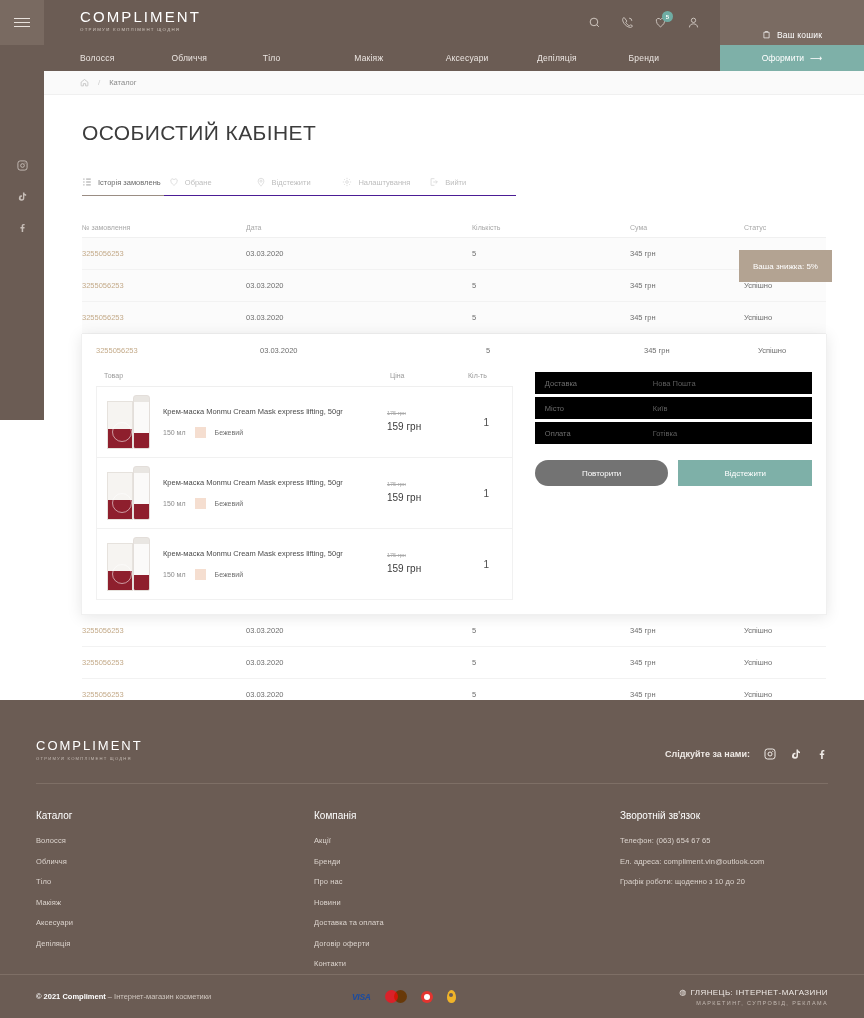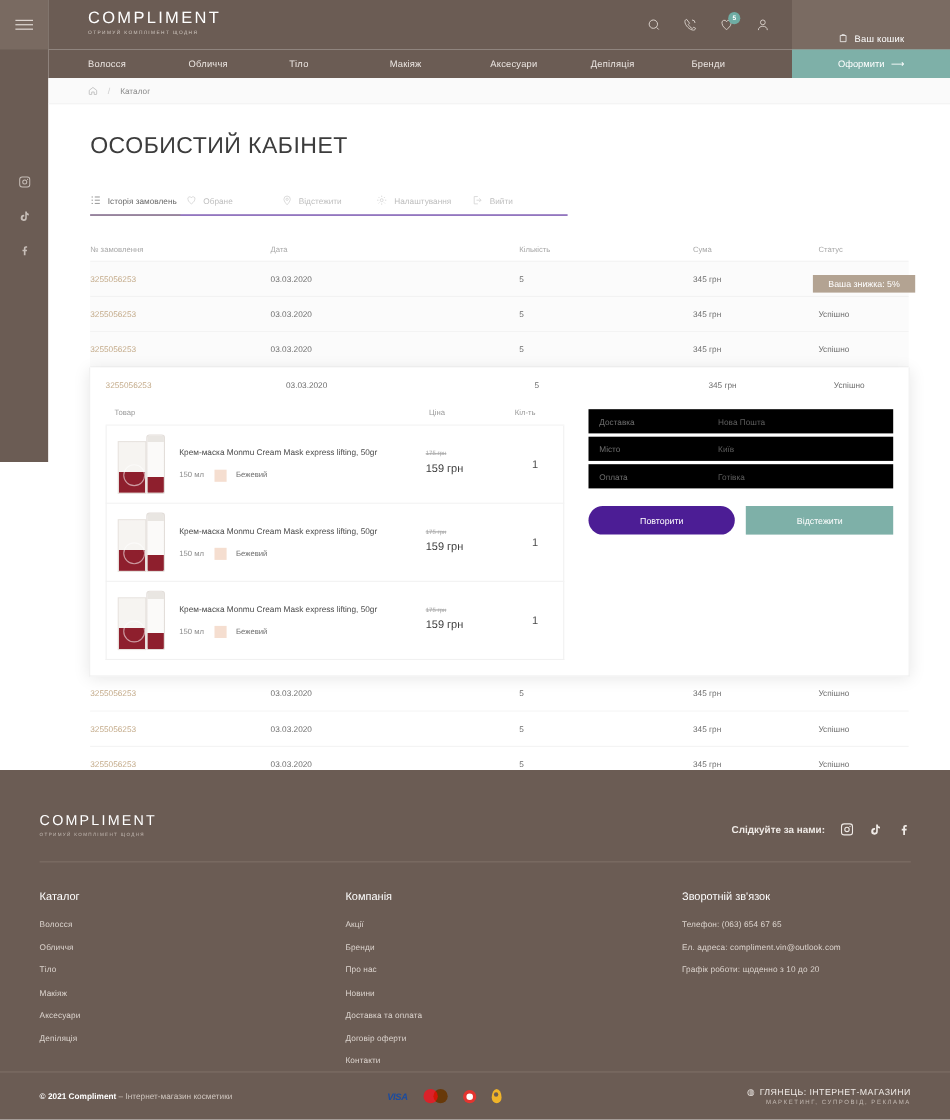--- a/index.html
+++ b/index.html
@@ -107,21 +107,21 @@
   }
   .tab.active { color:#6a6a6a; }
   .tab.active::after {
     content:""; position:absolute; left:0; bottom:-1px; width:82px; height:1.5px;
     background:#9a8d84;
   }
   .tab .ico { opacity:.75; }
   .tab.active .ico { opacity:1; }
 
   .discount {
-    position:absolute; right:32px; top:155px; width:93px; height:16px;
+    position:absolute; right:32px; top:155px; width:93px; height:32px;
     background:#b3a392; color:#fff; font-size:8px;
     display:flex; align-items:center; justify-content:center; cursor:pointer;
   }
 
   
   .orders { margin:22px 38px 0 38px; }
   .thead, .orow {
     display:grid; grid-template-columns: 164px 226px 158px 114px 1fr;
     align-items:center;
   }
@@ -196,21 +196,21 @@
     display:grid; grid-template-columns: 108px 1fr; height:22px;
     align-items:center; font-size:7.5px; color:#5e5e5e;
     background:#000000; padding:0 10px; margin-bottom:3px;
   }
   .irow .k { color:#6e6e6e; }
   .acts { display:flex; gap:10px; margin-top:16px; }
   .btn {
     flex:1; height:26px; display:flex; align-items:center; justify-content:center;
     font-size:8px; color:#fff; cursor:pointer;
   }
-  .btn.repeat { background:#4c1d95;border-radius:13px; }
+  .btn.repeat { background:#737373;border-radius:13px; }
   .btn.track  { background:#7eb0a8; }
 
   
   .footer {
     position:absolute; left:0; top:700px; width:864px; height:318px;
     background:#6b5c54; color:#e9e3df;
   }
   .f-top { padding:38px 36px 0; display:flex; justify-content:space-between; align-items:flex-start; }
   .f-logo .mark { font-size:13px; letter-spacing:2px; color:#fff; }
   .f-logo .tag { font-size:4.2px; letter-spacing:1.2px; color:#c5bbb4; margin-top:3px; text-transform:uppercase; }

